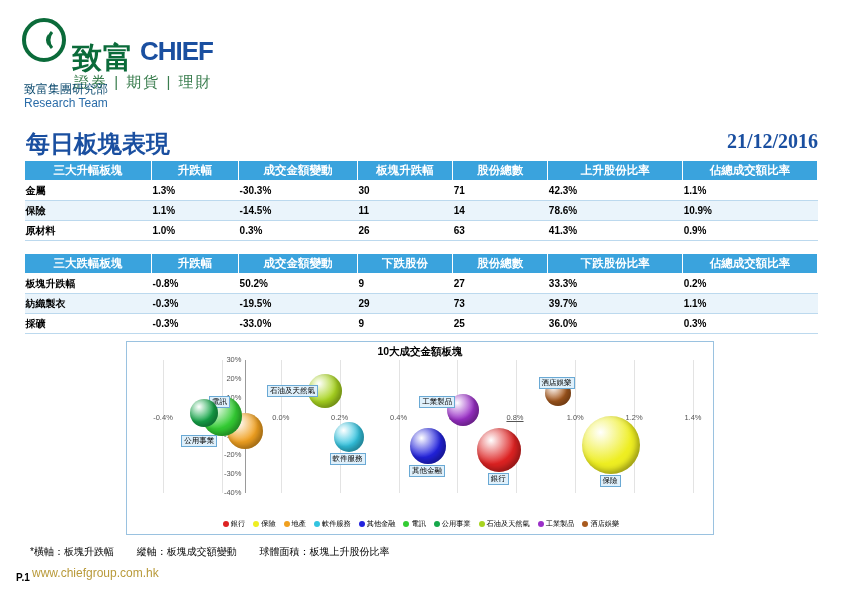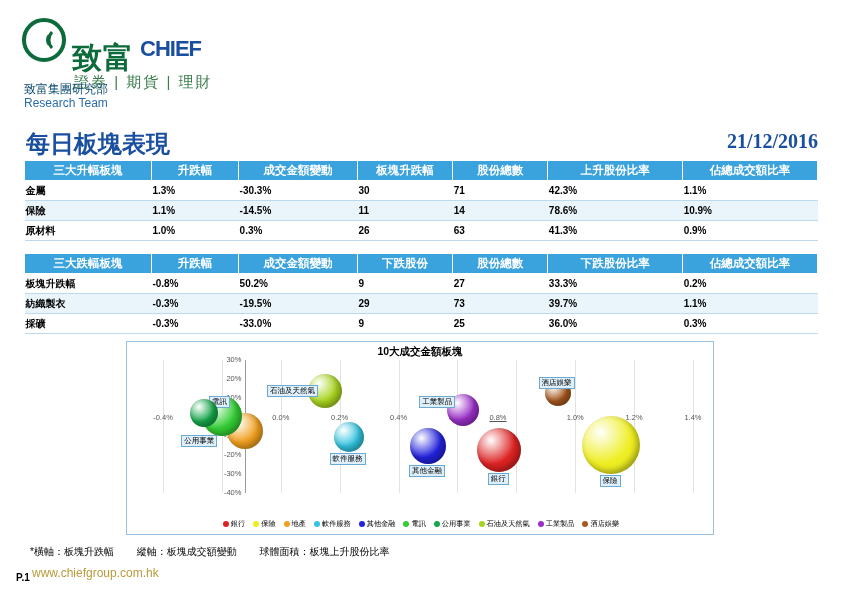--- a/index.html
+++ b/index.html
@@ -7,21 +7,21 @@
     width:842px;height:595px;
     background:#ffffff;
     font-family:"Liberation Sans", sans-serif;
     position:relative;
     overflow:hidden;
   }
   
   #logo-area{position:absolute;left:22px;top:18px;width:420px;height:62px;}
   #logo-mark{position:absolute;left:0;top:0;width:44px;height:44px;}
   #brand-cn{position:absolute;left:50px;top:20px;font-size:30px;font-weight:bold;color:#0b6b3a;letter-spacing:1px;}
-  #brand-en{position:absolute;left:118px;top:18px;font-size:22px;font-weight:bold;color:#1a4fa0;letter-spacing:-1px;}
+  #brand-en{position:absolute;left:118px;top:18px;font-size:26px;font-weight:bold;color:#1a4fa0;letter-spacing:-1px;}
   #brand-sub{position:absolute;left:52px;top:55px;font-size:15px;color:#3a7d4e;letter-spacing:2px;}
   #dept-cn{position:absolute;left:24px;top:81px;font-size:12px;color:#0c4a6e;}
   #dept-en{position:absolute;left:24px;top:96px;font-size:12px;color:#2a6ca8;}
 
   
   #page-title{position:absolute;left:26px;top:128px;font-size:24px;font-weight:bold;color:#1a4fa0;font-family:"DejaVu Sans", sans-serif;}
   #report-date{position:absolute;right:24px;top:130px;font-size:20px;font-weight:bold;color:#1a4fa0;font-family:"Liberation Serif",serif;}
 
   
   table.perf{position:absolute;border-collapse:collapse;width:794px;left:24px;table-layout:fixed;}
@@ -205,21 +205,21 @@
       <div class="xlabel" style="left: 43.8889px; top: 53px;">-0.2%</div>
       <div class="gridline-v" style="left: 117.778px;"></div>
       <div class="xlabel" style="left: 102.778px; top: 53px;">0.0%</div>
       <div class="gridline-v" style="left: 176.667px;"></div>
       <div class="xlabel" style="left: 161.667px; top: 53px;">0.2%</div>
       <div class="gridline-v" style="left: 235.556px;"></div>
       <div class="xlabel" style="left: 220.556px; top: 53px;">0.4%</div>
       <div class="gridline-v" style="left: 294.444px;"></div>
       <div class="xlabel" style="left: 279.444px; top: 53px;">0.6%</div>
       <div class="gridline-v" style="left: 353.333px;"></div>
-      <div class="xlabel" style="left: 320px; top: 53px; text-decoration: underline;">0.8%</div>
+      <div class="xlabel" style="left: 337px; top: 53px; text-decoration: underline;">0.8%</div>
       <div class="gridline-v" style="left: 412.222px;"></div>
       <div class="xlabel" style="left: 397.222px; top: 53px;">1.0%</div>
       <div class="gridline-v" style="left: 471.111px;"></div>
       <div class="xlabel" style="left: 456.111px; top: 53px;">1.2%</div>
       <div class="gridline-v" style="left: 530px;"></div>
       <div class="xlabel" style="left: 515px; top: 53px;">1.4%</div>
       <div class="axis-y" style="left: 82.4444px;"></div>
       <div class="bubble" style="width: 44px; height: 44px; left: 313.667px; top: 68.25px; background: radial-gradient(circle at 32% 28%, rgb(255, 255, 255) 0%, rgb(221, 34, 34) 55%, rgb(221, 34, 34) 100%); box-shadow: rgba(0, 0, 0, 0.35) -3px -3px 6px inset;"></div>
       <div class="bub-label" style="left: 324.667px; top: 113.25px;">銀行</div>
       <div class="bubble" style="width: 58px; height: 58px; left: 418.556px; top: 55.55px; background: radial-gradient(circle at 32% 28%, rgb(255, 255, 255) 0%, rgb(238, 238, 34) 55%, rgb(238, 238, 34) 100%); box-shadow: rgba(0, 0, 0, 0.35) -3px -3px 6px inset;"></div>

